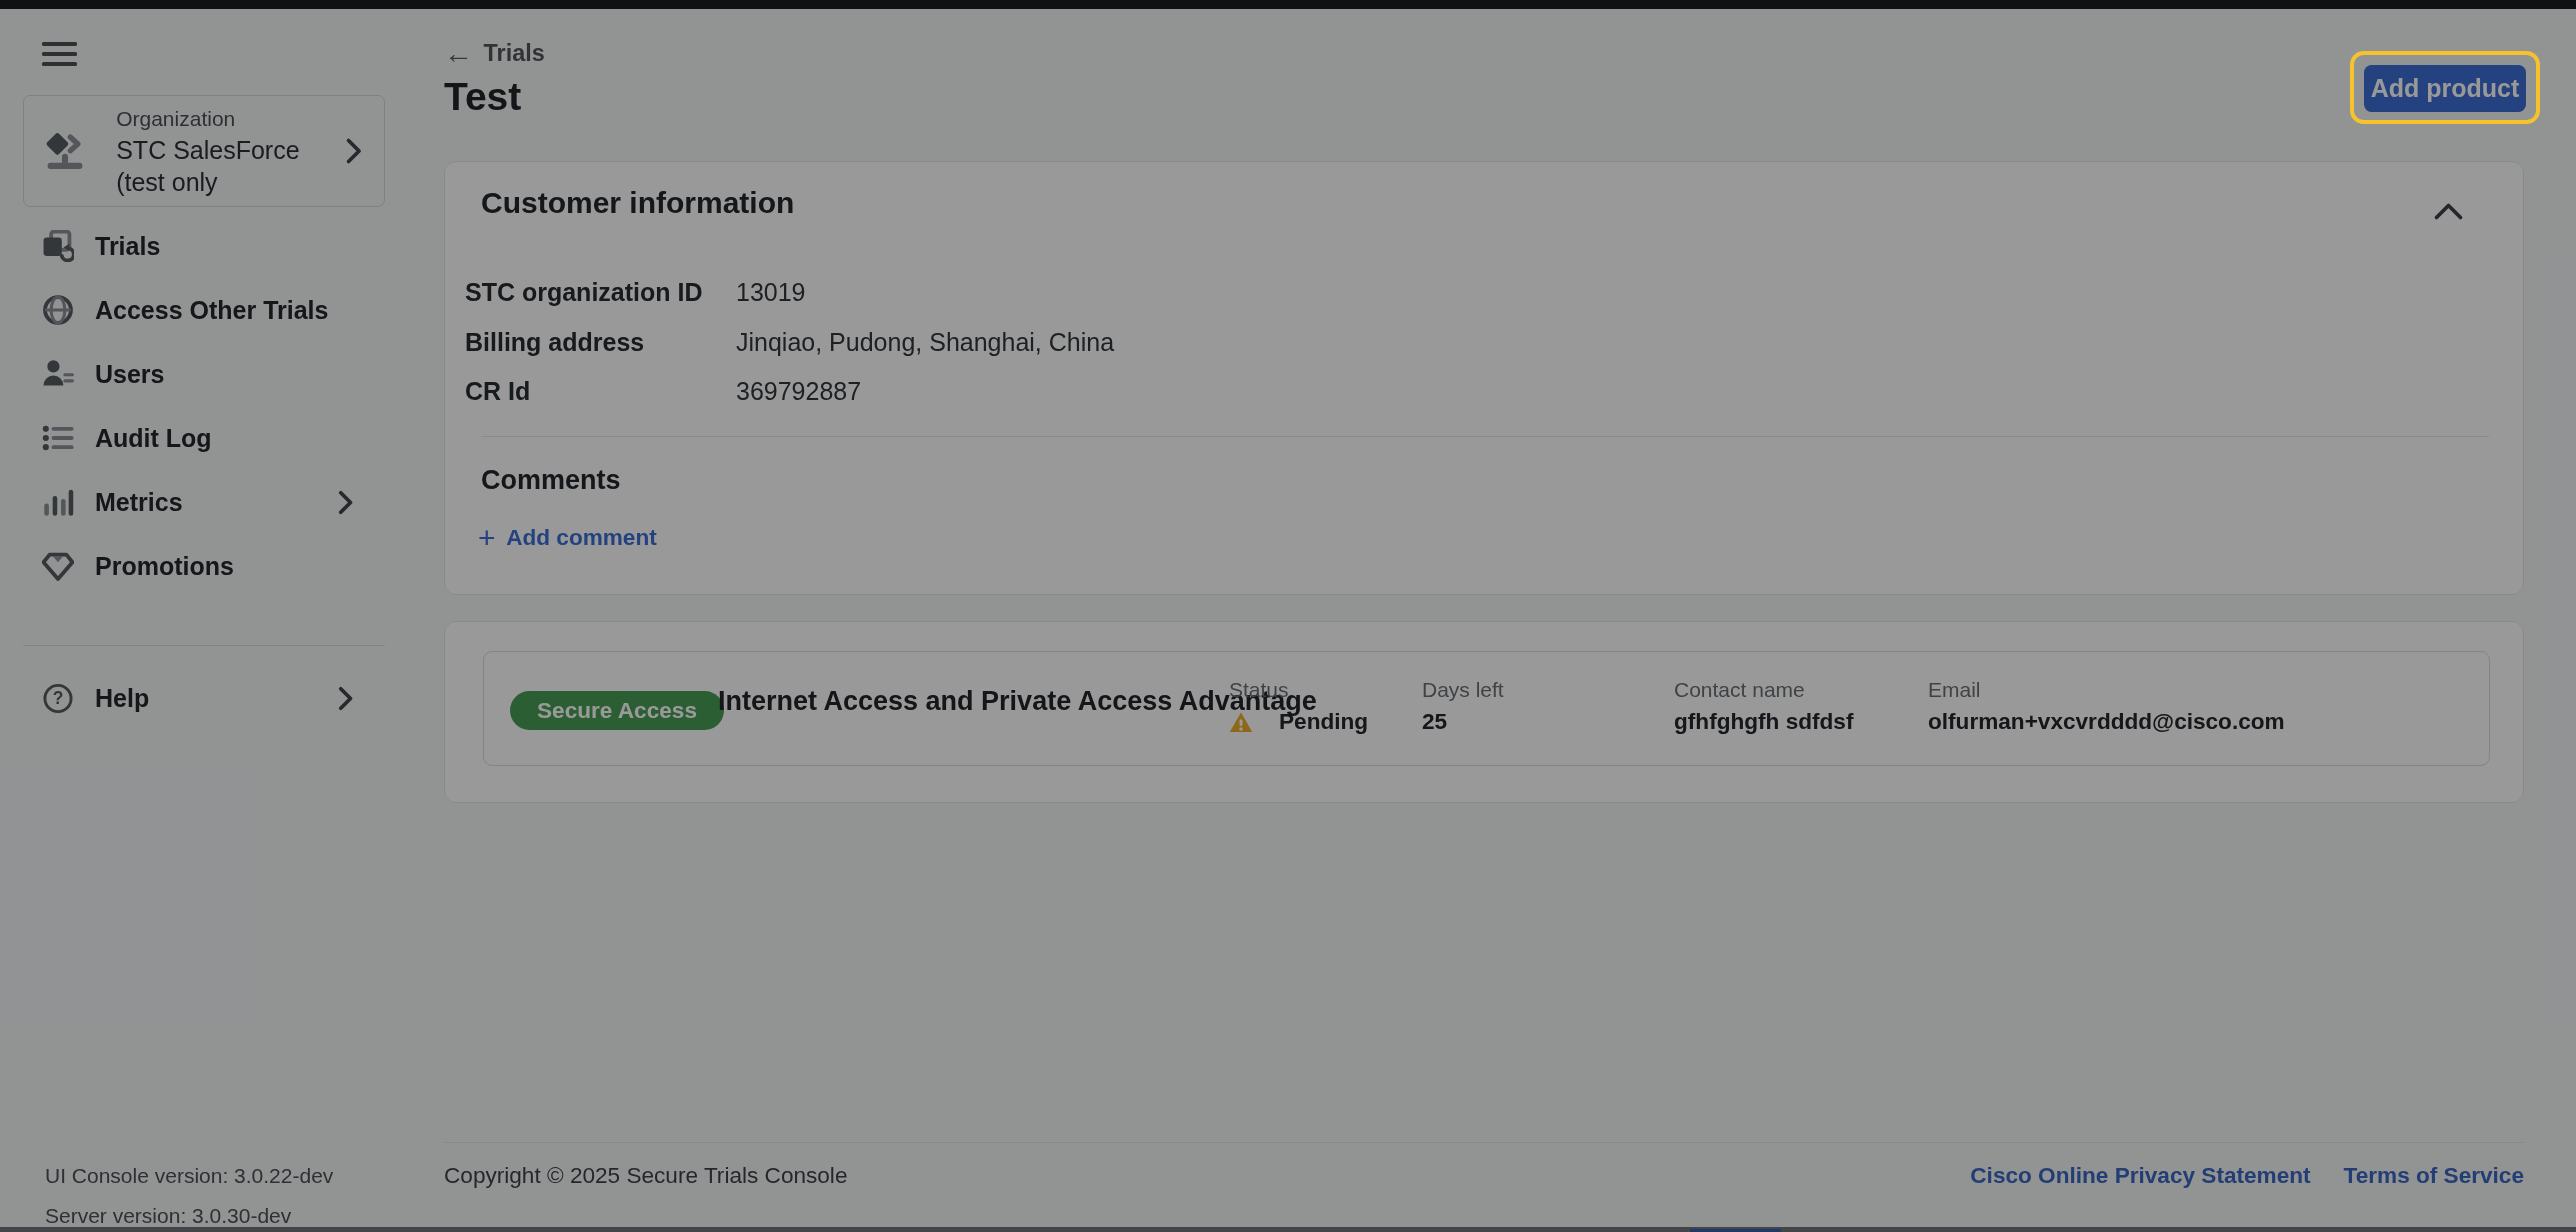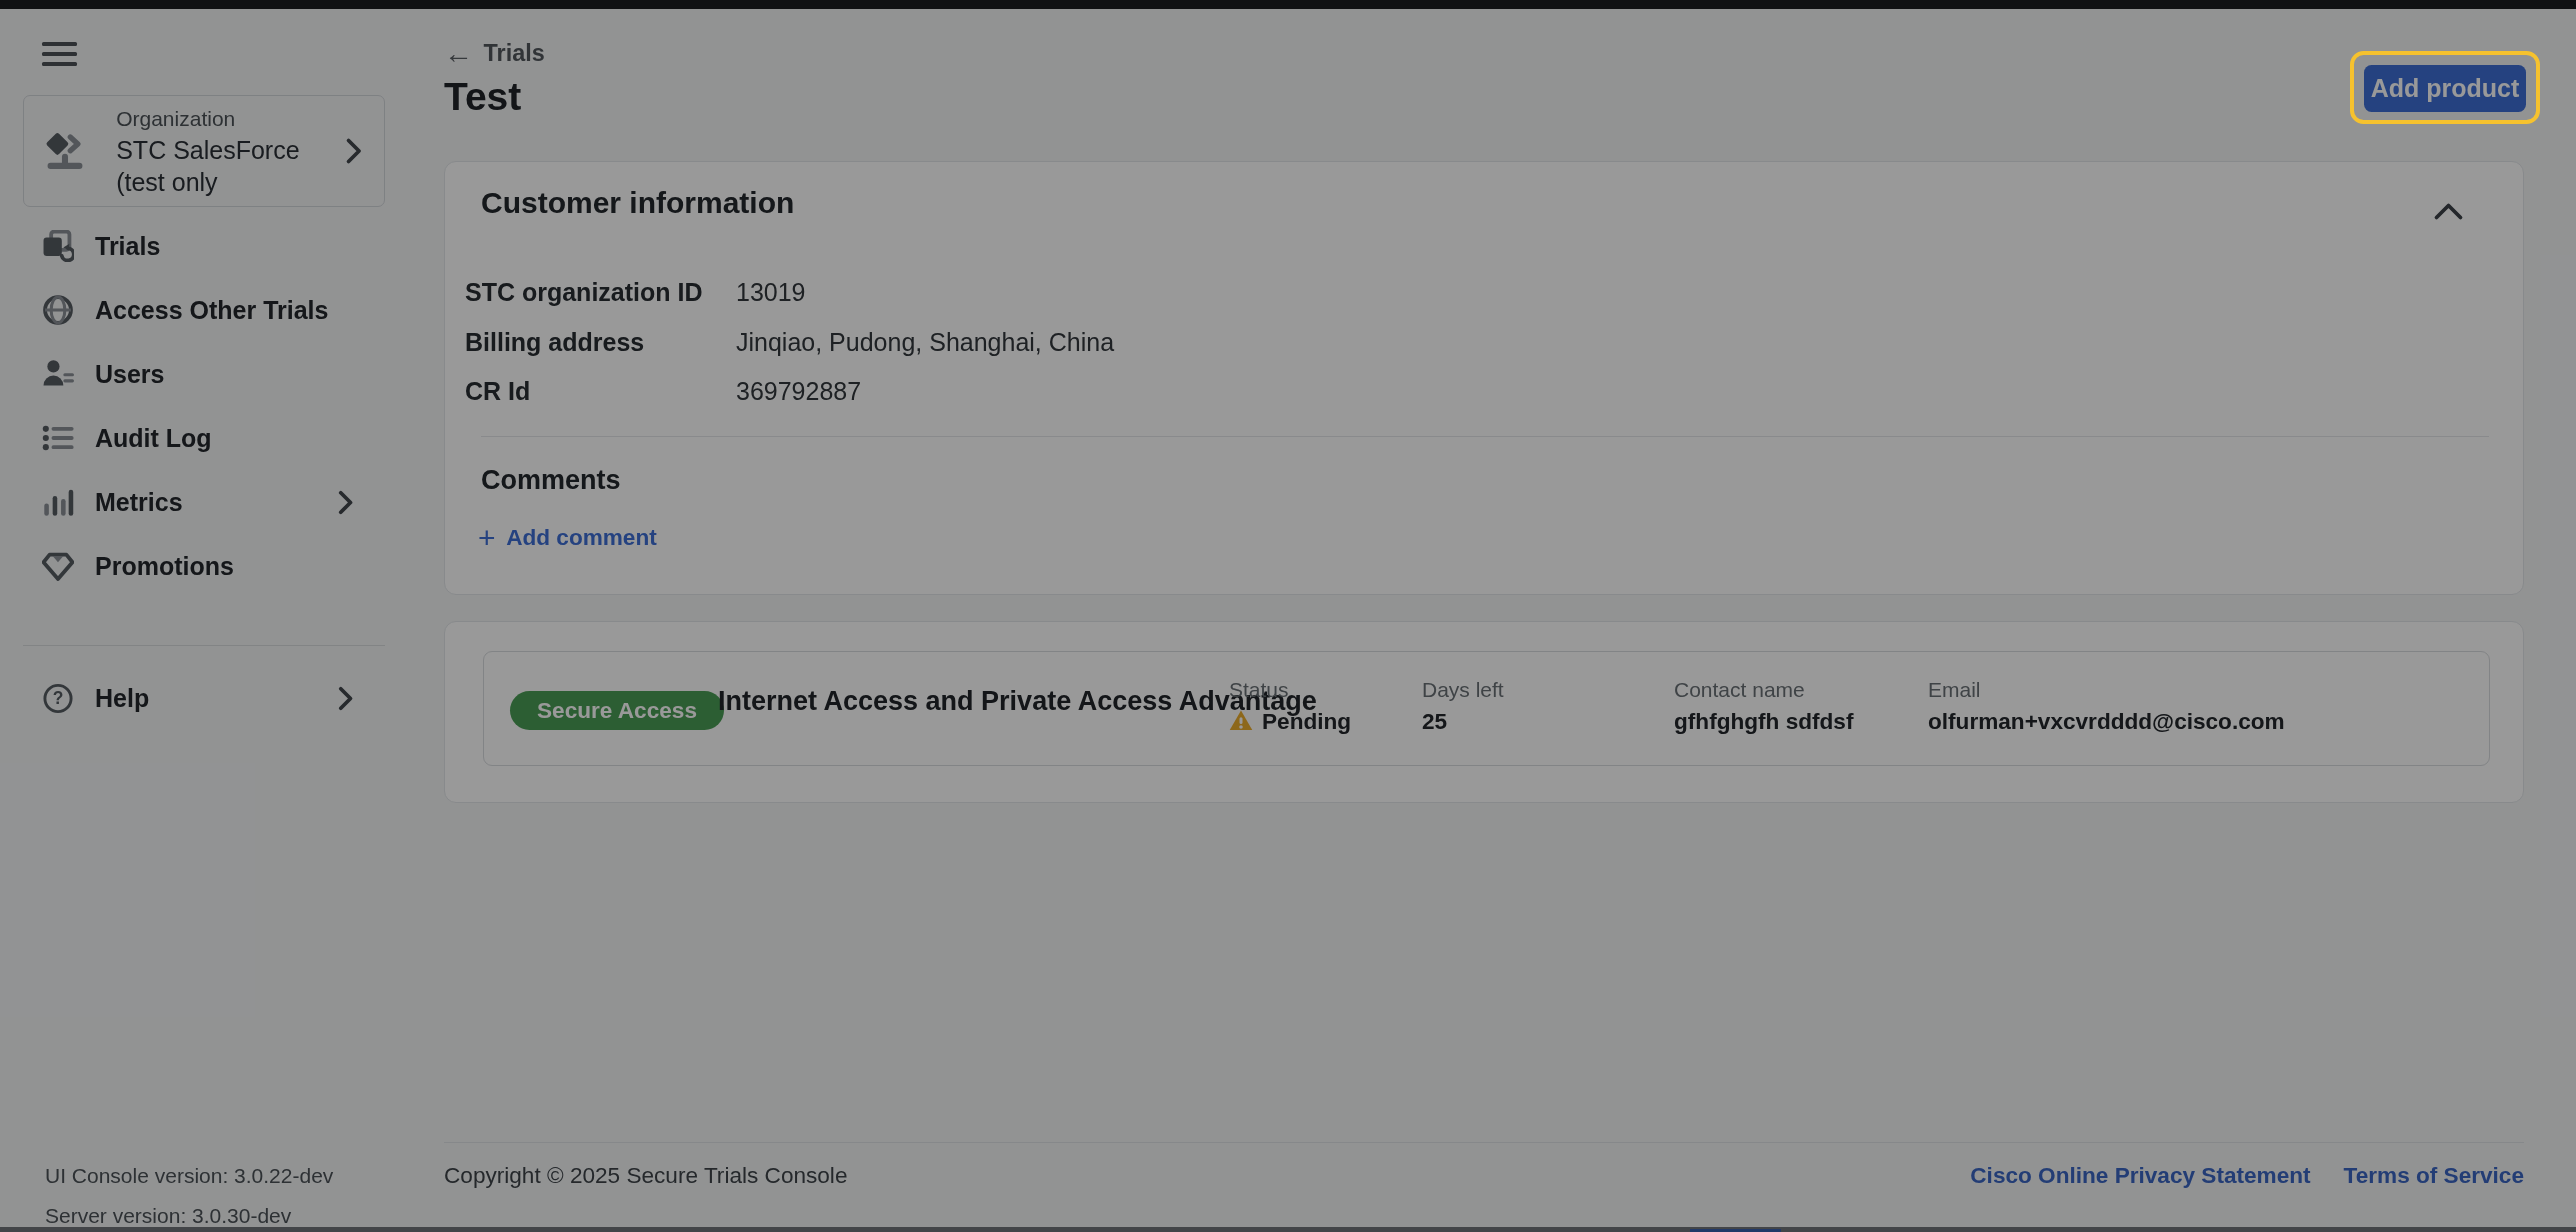--- a/index.html
+++ b/index.html
@@ -53,21 +53,21 @@
   .add-comment { position:absolute; left:33px; top:361px; display:flex; align-items:center; gap:10.6px; background:none; border:none; cursor:pointer; color:#3e6fd6; font-family:inherit; }
   .add-comment .plus { font-size:30px; line-height:30px; font-weight:normal; }
   .add-comment .ac-label { font-size:22.6px; font-weight:bold; }
 
   .card2 { left:0; top:612px; width:2080px; height:182px; }
   .product-row { position:absolute; left:38px; top:29px; width:2007px; height:115px; border:1.5px solid #d9dcdf; border-radius:9px; }
   .badge { position:absolute; left:26px; top:39px; height:39px; padding:0 27px; background:#4a9d55; border-radius:19.6px; display:flex; align-items:center; color:#fff; font-size:22.6px; font-weight:bold; }
   .product-name { position:absolute; left:214px; top:34px; font-size:27px; font-weight:bold; color:#22262b;margin-left:20px; }
   .pcol { position:absolute; top:22.6px; }
   .pcol .plabel { font-size:21px; color:#6a7176; line-height:30px; }
-  .pcol .pvalue { margin-top:4.5px; font-size:22.6px; font-weight:bold; color:#23272c; display:flex; align-items:flex-start; gap:9px; }
+  .pcol .pvalue { margin-top:4.5px; font-size:22.6px; font-weight:bold; color:#23272c; display:flex; align-items:center; gap:26px; }
   .pcol-status { left:745px; } .pcol-days { left:938px; } .pcol-contact { left:1190px; } .pcol-email { left:1444px; }
 
   .footer-divider { position:absolute; left:0; top:1133px; width:2080px; border-top:1.5px solid #e0e3e6; }
   .copyright { position:absolute; left:0; top:1154px; font-size:22.6px; color:#3e4449; }
   .footer-links { position:absolute; right:0; top:1154px; display:flex; gap:33px; }
   .footer-links a { font-size:22.6px; font-weight:bold; color:#3b66c4; text-decoration:none; cursor:pointer; }
 
   .bottom-sliver { position:absolute; left:0; top:1227px; width:2576px; height:6px; background:#707478; }
   .bottom-sliver .blue { position:absolute; left:1690px; top:1.5px; width:91px; height:4.5px; background:#3a5fae; }
 

